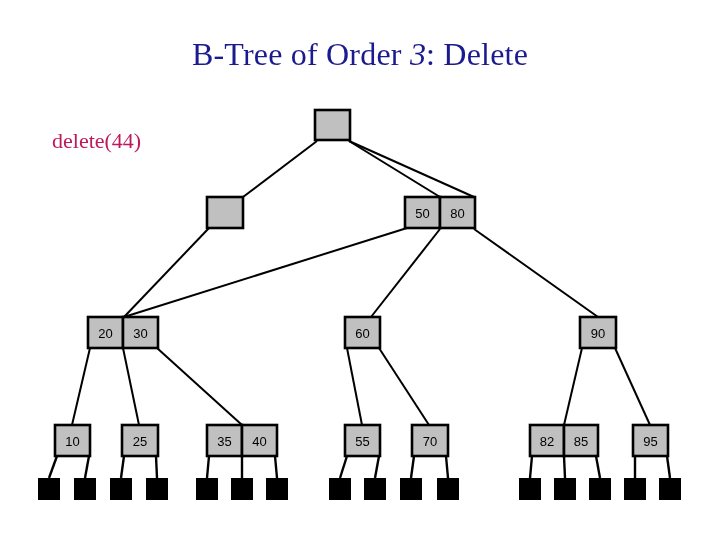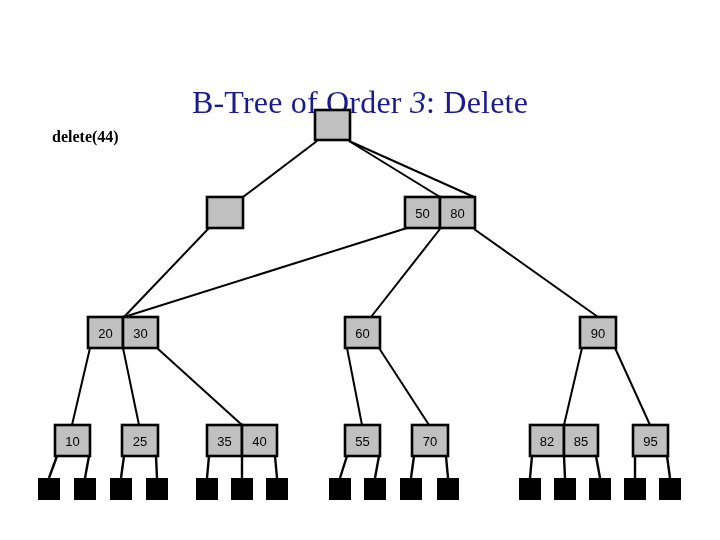--- a/index.html
+++ b/index.html
@@ -19,34 +19,32 @@
     position: absolute;
     left: 0;
     top: 36px;
     width: 720px;
     text-align: center;
     font-family: "Liberation Serif", serif;
     font-size: 32px;
     color: #1b1b8f;
     letter-spacing: 0.2px;
     white-space: nowrap;
-    margin-top: 48px;
   }
   #title .em {
     font-style: italic;
   }
   #delete-label {
     position: absolute;
     left: 52px;
     top: 128px;
     font-family: "Liberation Serif", serif;
-    font-size: 16px;
-    color: #000000;
+    font-size: 22px;
+    color: #be185d;
     white-space: nowrap;
-    font-weight: bold;
   }
   #tree-svg {
     position: absolute;
     left: 0;
     top: 0;
   }
   .node-cell-text {
     font-family: "Liberation Sans", sans-serif;
     font-size: 13px;
     fill: #000000;

